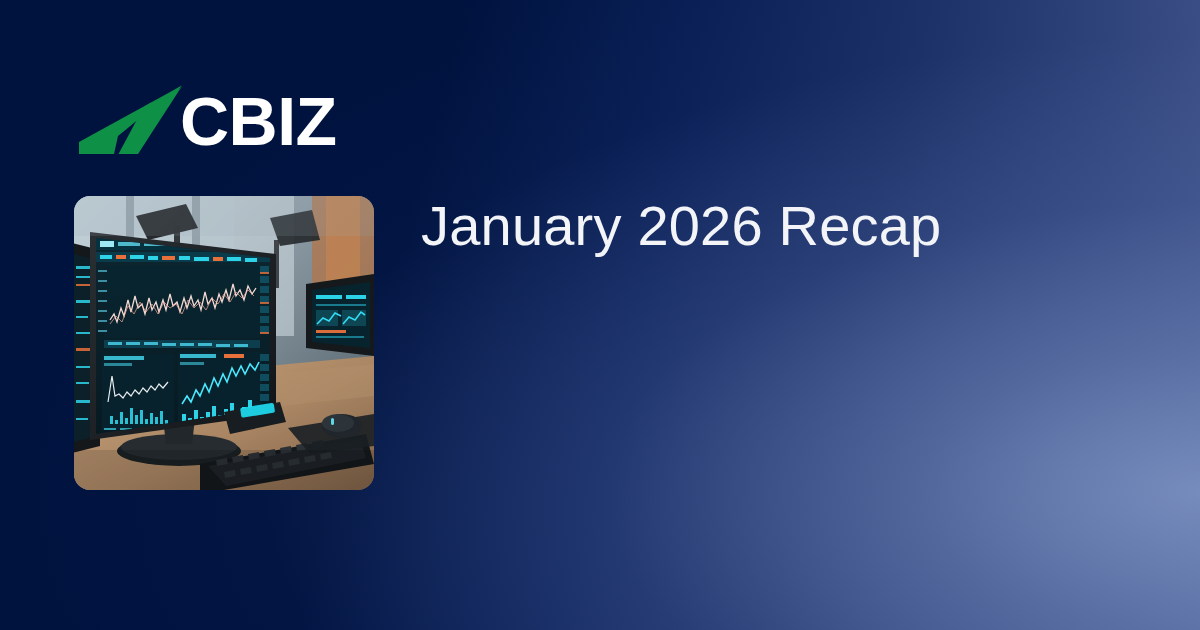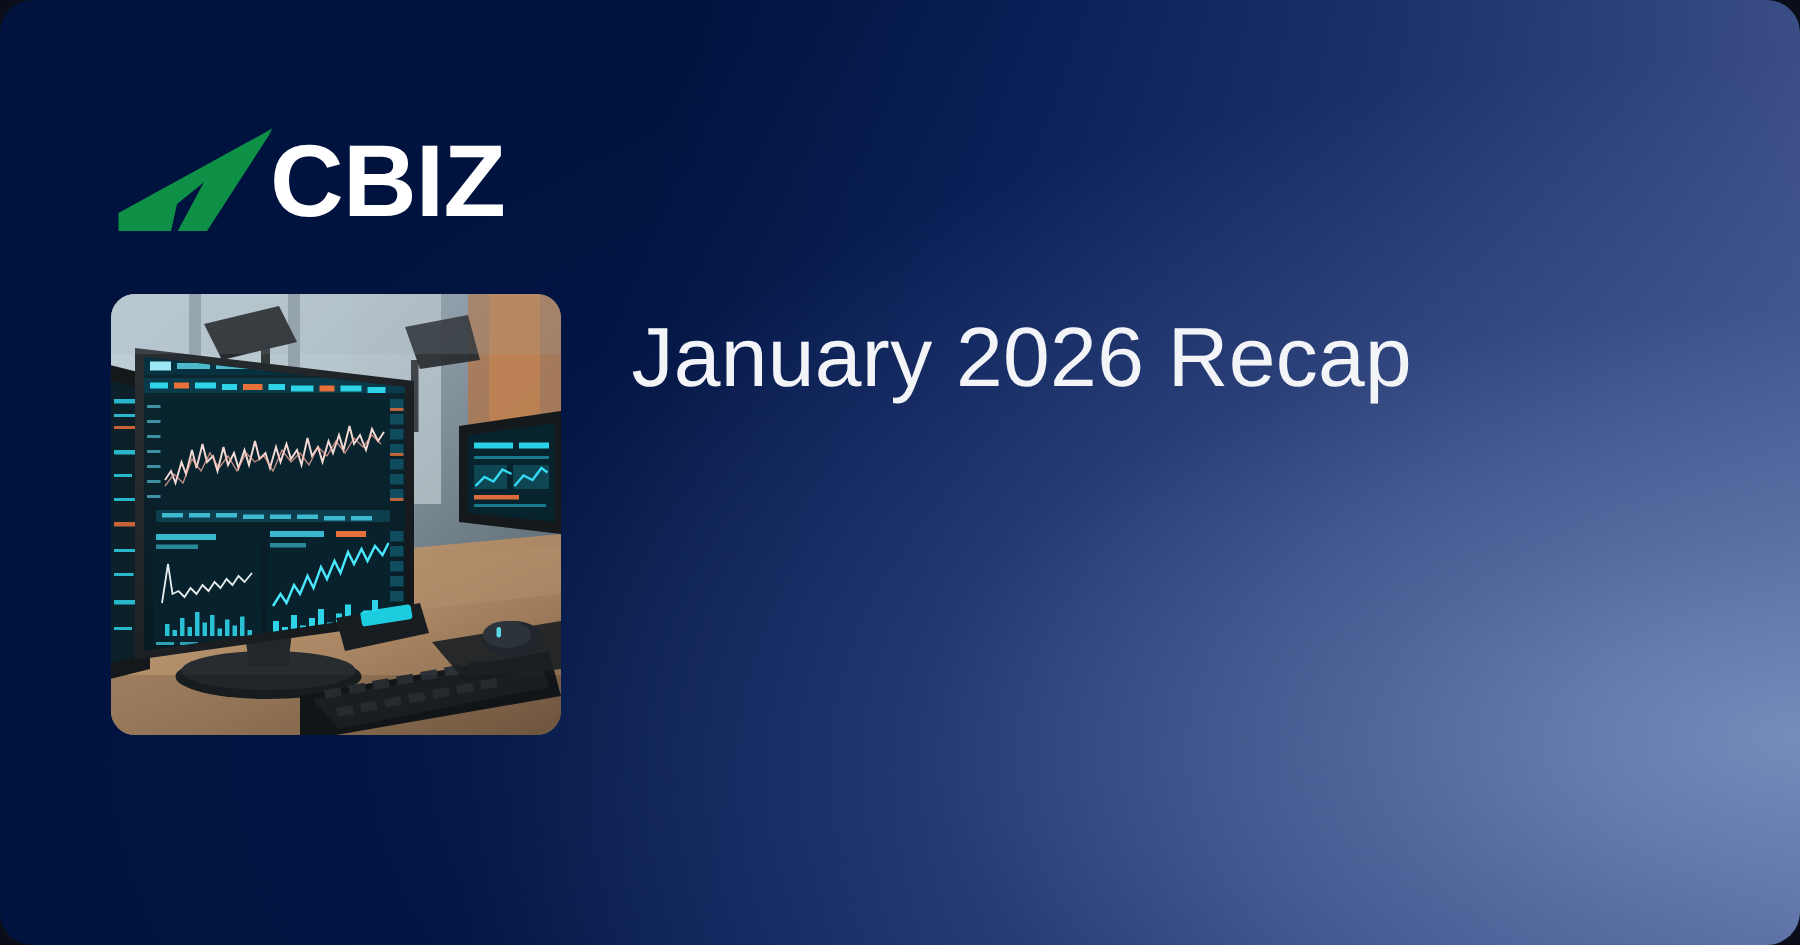--- a/index.html
+++ b/index.html
@@ -9,21 +9,20 @@
   }
   .banner {
     position: relative;
     width: 1200px;
     height: 630px;
     overflow: hidden;
     font-family: "Liberation Sans", sans-serif;
     background:
       radial-gradient(130% 120% at 100% 78%, rgba(120,142,190,0.95) 0%, rgba(96,118,170,0.72) 18%, rgba(60,82,140,0.45) 38%, rgba(20,40,96,0.12) 60%, rgba(0,19,68,0) 76%),
       linear-gradient(105deg, #00133f 0%, #00133f 34%, #0a2057 52%, #1d3268 68%, #33487f 82%, #4a5d93 94%, #5a6da1 100%);
-    border-radius: 22px;
   }
 
   
   .arrow-pattern {
     position: absolute;
     inset: 0;
     pointer-events: none;
   }
   .arrow-pattern svg { display: block; width: 100%; height: 100%; }
 
@@ -82,21 +81,21 @@
     line-height: 96px;
     margin-top: 6px;
     white-space: nowrap;
   }
   .subhead {
     color: #f2f4f8;
     font-size: 56px;
     font-weight: 300;
     letter-spacing: 0.2px;
     line-height: 64px;
-    margin-top: 14px;
+    margin-top: 2px;
     white-space: nowrap;
   }
 </style>
 </head>
 <body>
 
 <div class="banner">
 
   <div class="arrow-pattern">
     <svg viewBox="0 0 1200 630" preserveAspectRatio="none" xmlns="http://www.w3.org/2000/svg">

